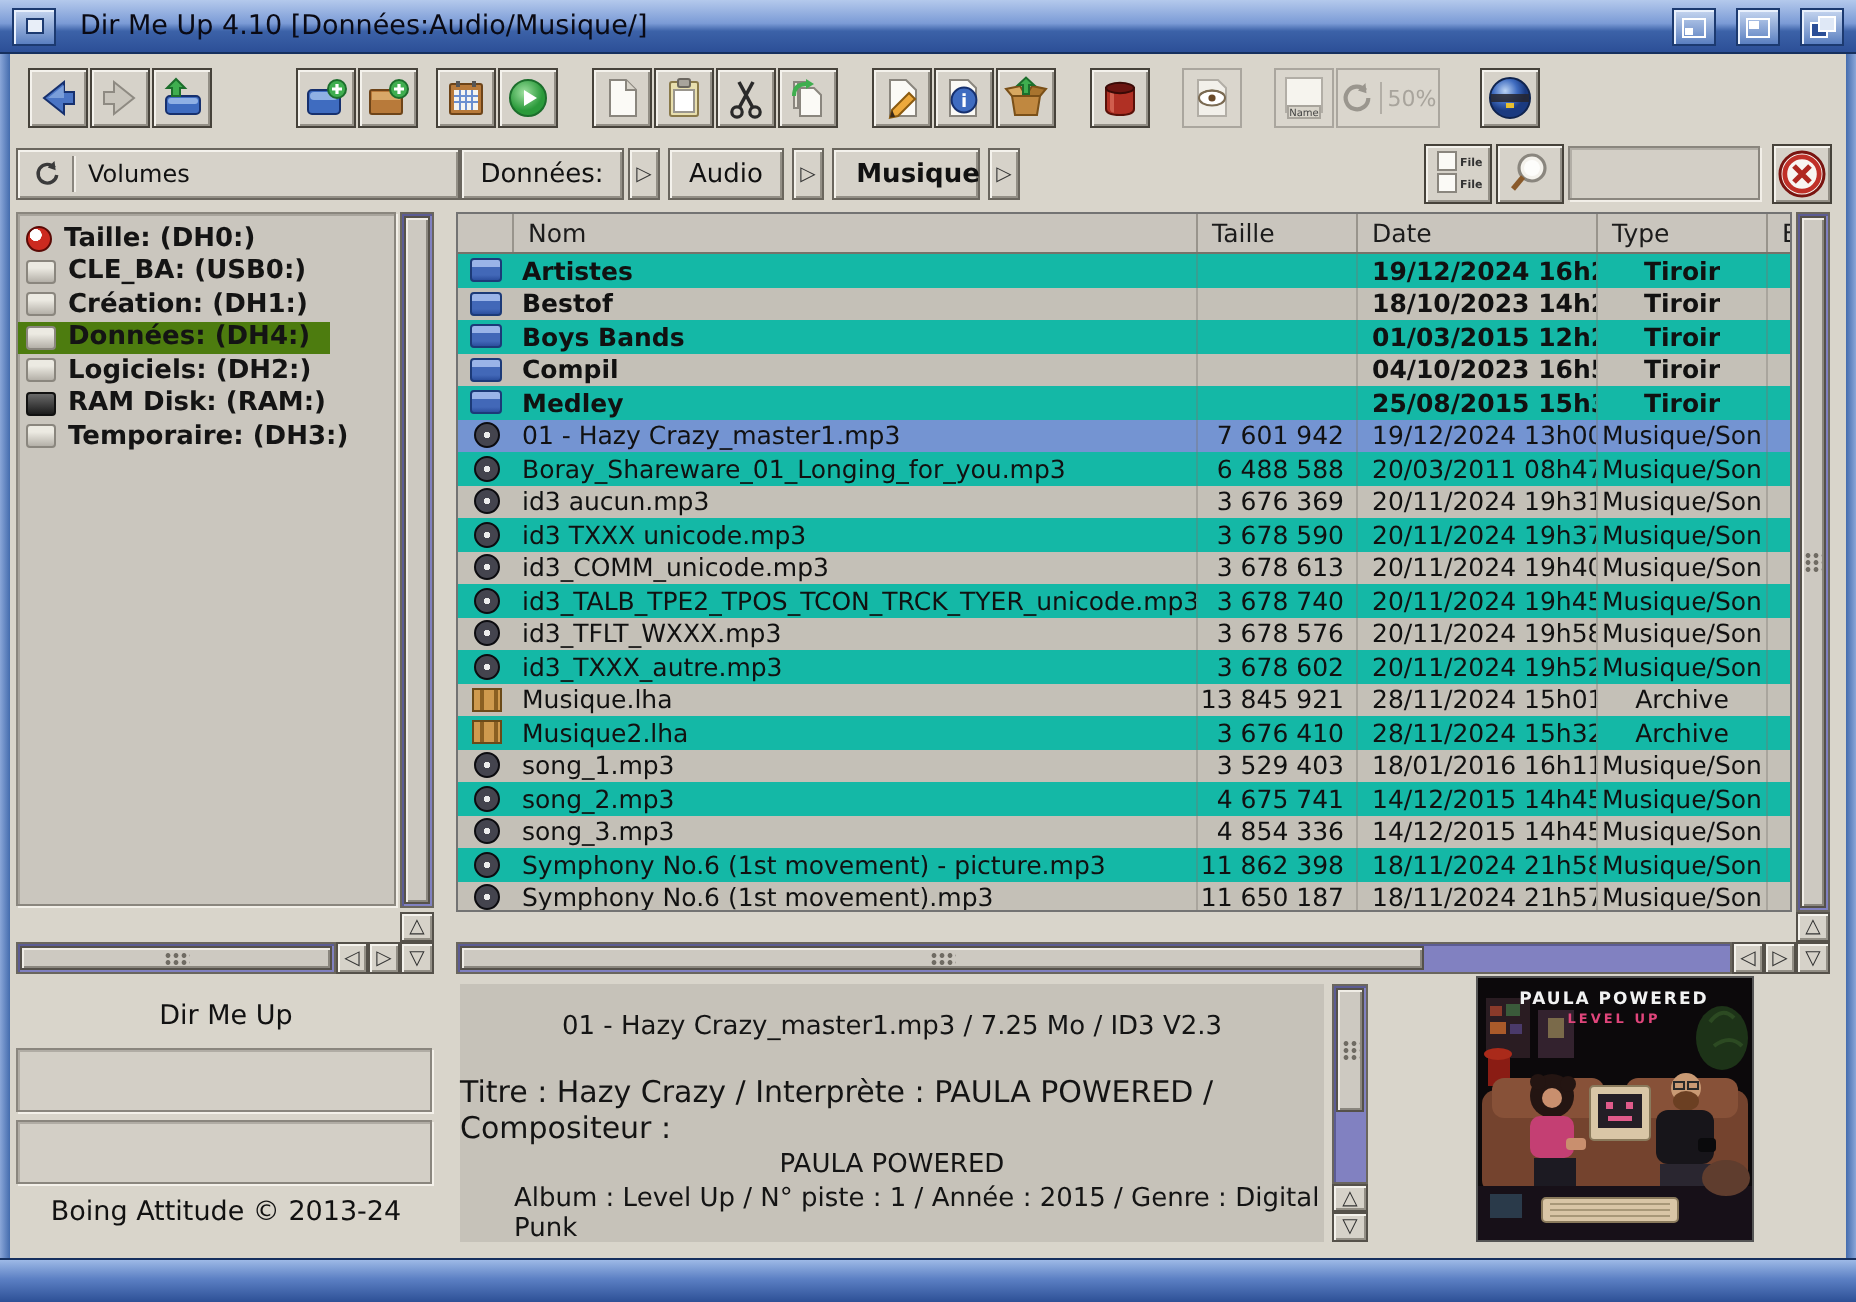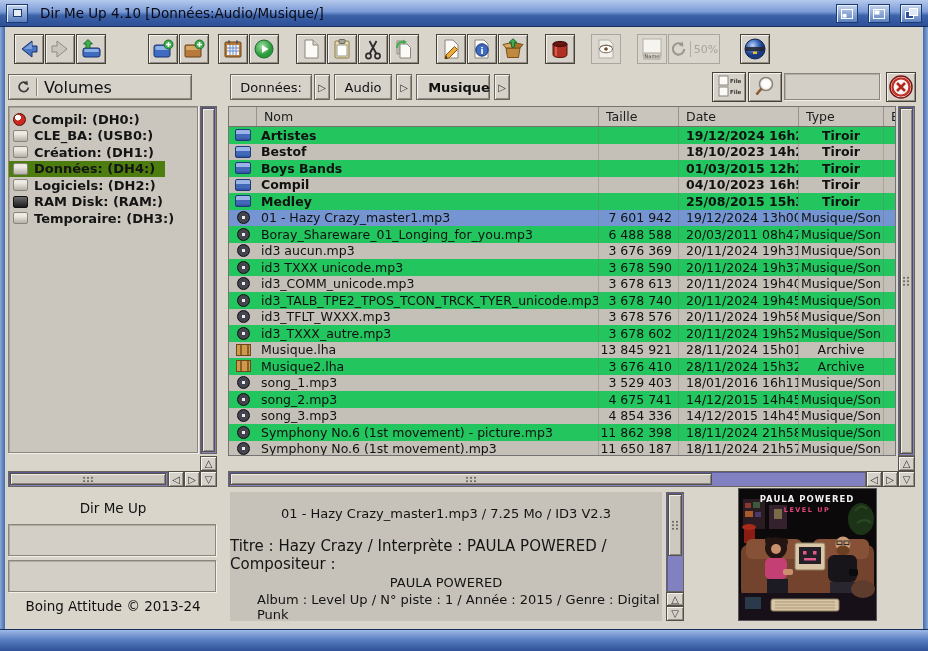--- a/index.html
+++ b/index.html
@@ -29,21 +29,21 @@
   .sunken{background:#cbc7bf;border:1px solid #8a867e;
     box-shadow:inset 1px 1px 0 #a8a49c, 1px 1px 0 #f2efe8;}
   
   .crumb{position:absolute;top:74px;height:26px;font-size:13px;display:flex;align-items:center;
     justify-content:center;color:#111;}
   .crumb.bold{font-weight:bold;padding-left:12px;}
   .arrowbtn{font-size:10px;color:#333;}
   #search-input{position:absolute;left:784px;top:73px;width:96px;height:27px;background:#d3cfc6;
     border:1px solid #8a867e;box-shadow:inset 1px 1px 0 #b2aea6,1px 1px 0 #f2efe8;font-size:13px;padding:0 4px;color:#111;}
   
-  #volumes-button{position:absolute;left:8px;top:74px;width:184px;height:26px;display:flex;align-items:center;font-size:16px;color:#111;}
+  #volumes-button{position:absolute;left:8px;top:74px;width:222px;height:26px;display:flex;align-items:center;font-size:12px;color:#111;}
   #volumes-button .divider{width:1px;height:18px;background:#8a867e;margin:0 7px 0 5px;box-shadow:1px 0 0 #f2efe8;}
   #volumes-list{position:absolute;left:8px;top:106px;width:190px;height:347px;padding-top:4px;background:#cac6be;}
   .vol-item{display:flex;align-items:center;width:max-content;height:16.5px;padding:0 10px 0 4px;cursor:pointer;}
   .vol-item.sel{background:#4d7c0f;}
   .vlabel{font-size:13px;font-weight:bold;color:#141414;white-space:nowrap;margin-left:6px;}
   .vicon{width:15px;height:12px;flex:none;}
   .vicon.boing{width:13px;height:13px;border-radius:50%;border:1px solid #5a0a06;
     background:radial-gradient(circle at 35% 32%,#ffffff 0 28%,#cc2a20 30%);}
   .vicon.disk{background:linear-gradient(#eceae2 30%,#b4b0a8);border:1px solid #8a867e;border-radius:2px;}
   .vicon.ram{background:linear-gradient(#6a6a6a,#1c1c1c);border:1px solid #111;border-radius:2px;}
@@ -55,21 +55,21 @@
   .grip.v{width:9px;height:11px;}
   .sbtn{position:absolute;background:#d6d2c9;border:1px solid #55514a;
     box-shadow:inset 1px 1px 0 #f4f2ec, inset -1px -1px 0 #938f86;
     display:flex;align-items:center;justify-content:center;font-size:10px;color:#333;cursor:pointer;padding:0;}
   
   #file-table{position:absolute;left:228px;top:106px;width:668px;height:350px;background:#cfcbc2;
     border:1px solid #737373;box-shadow:inset 1px 1px 0 #a8a49c;overflow:hidden;}
   #fheader{display:flex;height:20px;background:#c9c5bd;border-bottom:1px solid #76726a;}
   #fheader .hcell{font-size:12.5px;color:#1c1c1c;border-right:1px solid #98948c;display:flex;align-items:center;padding-left:7px;}
   .frow{display:flex;height:16.5px;align-items:stretch;cursor:pointer;}
-  .frow.light{background:#22c55e;text-align:right;} .frow.dark{background:#c4c0b7;}
+  .frow.light{background:#14b8a6;text-align:right;} .frow.dark{background:#c4c0b7;}
   .cell{font-size:12.5px;color:#111;display:flex;align-items:center;white-space:nowrap;overflow:hidden;border-right:1px solid rgba(120,116,108,.35);}
   .frow.selected .cell{background:#7494d2;}
   .frow.bold .cell{font-weight:bold;}
   .c-icon{width:28px;flex:none;justify-content:center;border-right:none;}
   .c-name{width:342px;flex:none;padding-left:4px;}
   .c-size{width:80px;flex:none;justify-content:flex-end;padding-right:6px;}
   .c-date{width:120px;flex:none;padding-left:7px;}
   .c-type{width:85px;flex:none;justify-content:center;}
   .c-e{width:11px;flex:none;border-right:none;}
   .fic{display:inline-block;}
@@ -313,21 +313,21 @@
     <svg width="26" height="26" viewBox="0 0 26 26">
       <circle cx="13" cy="13" r="11" fill="#f8f6f2" stroke="#7a1410" stroke-width="1.5"></circle>
       <circle cx="13" cy="13" r="8.6" fill="none" stroke="#c03028" stroke-width="2.4"></circle>
       <path d="M9 9 L17 17 M17 9 L9 17" stroke="#b02820" stroke-width="2.6"></path>
       </svg>
   </div>
 
   <div id="volumes-list" class="sunken">
       <div class="vol-item">
         <span class="vicon boing"></span>
-        <span class="vlabel">Compil: (DH0:)</span>
+        <span class="vlabel">Taille: (DH0:)</span>
       </div>
       <div class="vol-item">
         <span class="vicon disk"></span>
         <span class="vlabel">CLE_BA: (USB0:)</span>
       </div>
       <div class="vol-item">
         <span class="vicon disk"></span>
         <span class="vlabel">Création: (DH1:)</span>
       </div>
       <div class="vol-item sel">

